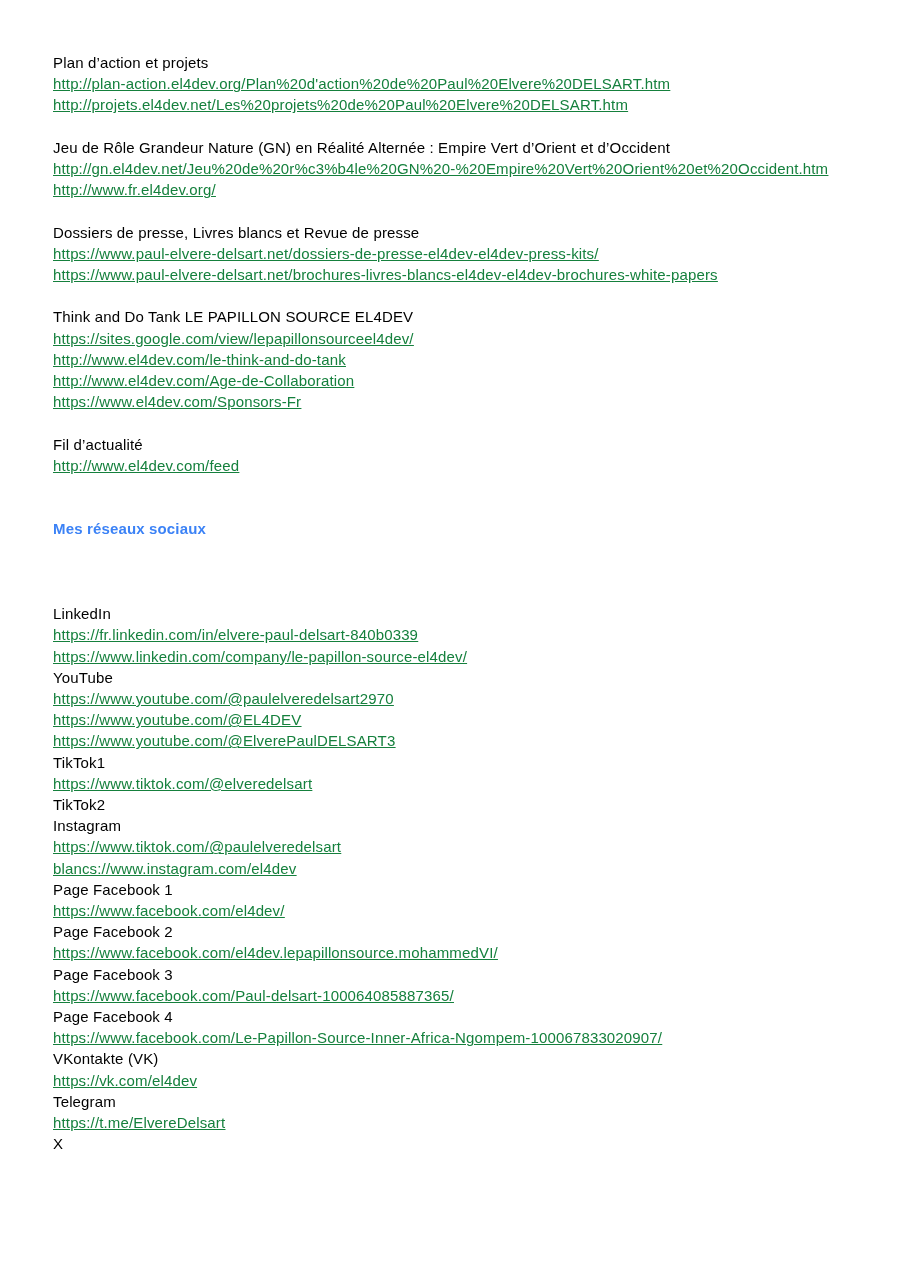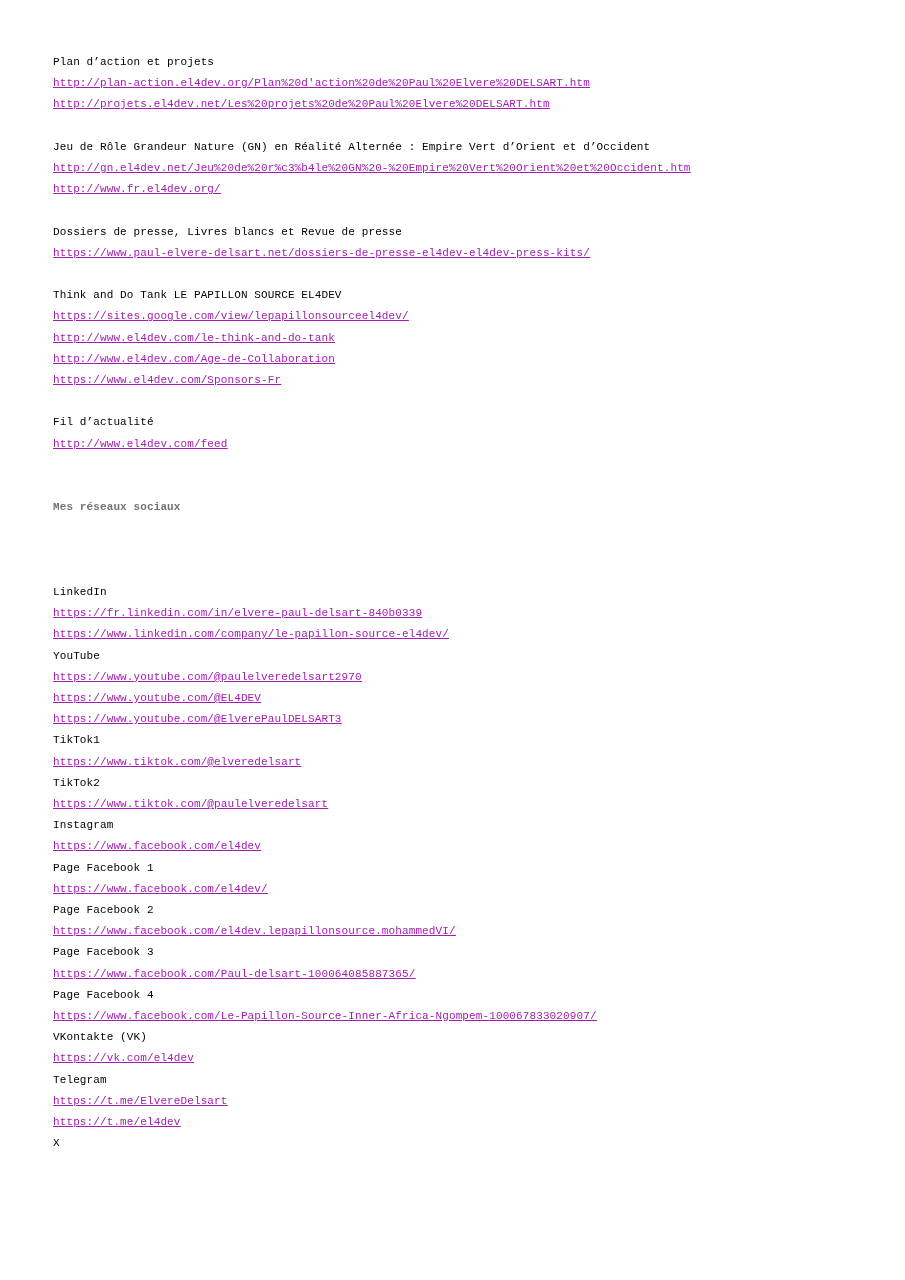--- a/index.html
+++ b/index.html
@@ -19,41 +19,40 @@
     overflow: hidden;
     box-sizing: border-box;
   }
   .content {
     position: absolute;
     left: 53px;
     top: 52px;
     width: 800px;
   }
   .line {
-    font-size: 11px;
+    font-size: 15px;
     line-height: 21.2px;
     white-space: nowrap;
     letter-spacing: 0.01em;
-    font-family: Liberation Mono, monospace;
   }
   .line.text {
     color: #000000;
   }
   .line.link a,
   .line.link {
-    color: #a21caf;
+    color: #15803d;
     text-decoration: underline;
     text-underline-offset: 1px;
   }
   .line.link a {
     cursor: pointer;
   }
   .line.heading {
     font-weight: bold;
-    color: #737373;
+    color: #3b82f6;
   }
   .spacer {
     height: 21.2px;
   }
   .spacer.big {
     height: 63.6px;
   }
 </style>
 </head>
 <body>
@@ -63,20 +62,21 @@
       <div class="line text">Plan d’action et projets</div>
       <div class="line link"><a>http://plan-action.el4dev.org/Plan%20d'action%20de%20Paul%20Elvere%20DELSART.htm</a></div>
       <div class="line link"><a>http://projets.el4dev.net/Les%20projets%20de%20Paul%20Elvere%20DELSART.htm</a></div>
       <div class="spacer"></div>
       <div class="line text">Jeu de Rôle Grandeur Nature (GN) en Réalité Alternée : Empire Vert d’Orient et d’Occident</div>
       <div class="line link"><a>http://gn.el4dev.net/Jeu%20de%20r%c3%b4le%20GN%20-%20Empire%20Vert%20Orient%20et%20Occident.htm</a></div>
       <div class="line link"><a>http://www.fr.el4dev.org/</a></div>
       <div class="spacer"></div>
       <div class="line text">Dossiers de presse, Livres blancs et Revue de presse</div>
       <div class="line link"><a>https://www.paul-elvere-delsart.net/dossiers-de-presse-el4dev-el4dev-press-kits/</a></div>
+      <div class="line link"><a>https://www.paul-elvere-delsart.net/brochures-livres-blancs-el4dev-el4dev-brochures-white-papers</a></div>
       <div class="spacer"></div>
       <div class="line text">Think and Do Tank LE PAPILLON SOURCE EL4DEV</div>
       <div class="line link"><a>https://sites.google.com/view/lepapillonsourceel4dev/</a></div>
       <div class="line link"><a>http://www.el4dev.com/le-think-and-do-tank</a></div>
       <div class="line link"><a>http://www.el4dev.com/Age-de-Collaboration</a></div>
       <div class="line link"><a>https://www.el4dev.com/Sponsors-Fr</a></div>
       <div class="spacer"></div>
       <div class="line text">Fil d’actualité</div>
       <div class="line link"><a>http://www.el4dev.com/feed</a></div>
       <div class="spacer"></div>
@@ -86,31 +86,30 @@
       <div class="line text">LinkedIn</div>
       <div class="line link"><a>https://fr.linkedin.com/in/elvere-paul-delsart-840b0339</a></div>
       <div class="line link"><a>https://www.linkedin.com/company/le-papillon-source-el4dev/</a></div>
       <div class="line text">YouTube</div>
       <div class="line link"><a>https://www.youtube.com/@paulelveredelsart2970</a></div>
       <div class="line link"><a>https://www.youtube.com/@EL4DEV</a></div>
       <div class="line link"><a>https://www.youtube.com/@ElverePaulDELSART3</a></div>
       <div class="line text">TikTok1</div>
       <div class="line link"><a>https://www.tiktok.com/@elveredelsart</a></div>
       <div class="line text">TikTok2</div>
+      <div class="line text">Instagram</div>
       <div class="line link"><a>https://www.tiktok.com/@paulelveredelsart</a></div>
-      <div class="line text">Instagram</div>
-      <div class="line link"><a>https://www.facebook.com/el4dev</a></div>
+      <div class="line link"><a>blancs://www.instagram.com/el4dev</a></div>
       <div class="line text">Page Facebook 1</div>
       <div class="line link"><a>https://www.facebook.com/el4dev/</a></div>
       <div class="line text">Page Facebook 2</div>
       <div class="line link"><a>https://www.facebook.com/el4dev.lepapillonsource.mohammedVI/</a></div>
       <div class="line text">Page Facebook 3</div>
       <div class="line link"><a>https://www.facebook.com/Paul-delsart-100064085887365/</a></div>
       <div class="line text">Page Facebook 4</div>
       <div class="line link"><a>https://www.facebook.com/Le-Papillon-Source-Inner-Africa-Ngompem-100067833020907/</a></div>
       <div class="line text">VKontakte (VK)</div>
       <div class="line link"><a>https://vk.com/el4dev</a></div>
       <div class="line text">Telegram</div>
       <div class="line link"><a>https://t.me/ElvereDelsart</a></div>
-      <div class="line link"><a>https://t.me/el4dev</a></div>
       <div class="line text">X</div>
     </div>
 </div>
 
 </body></html>

